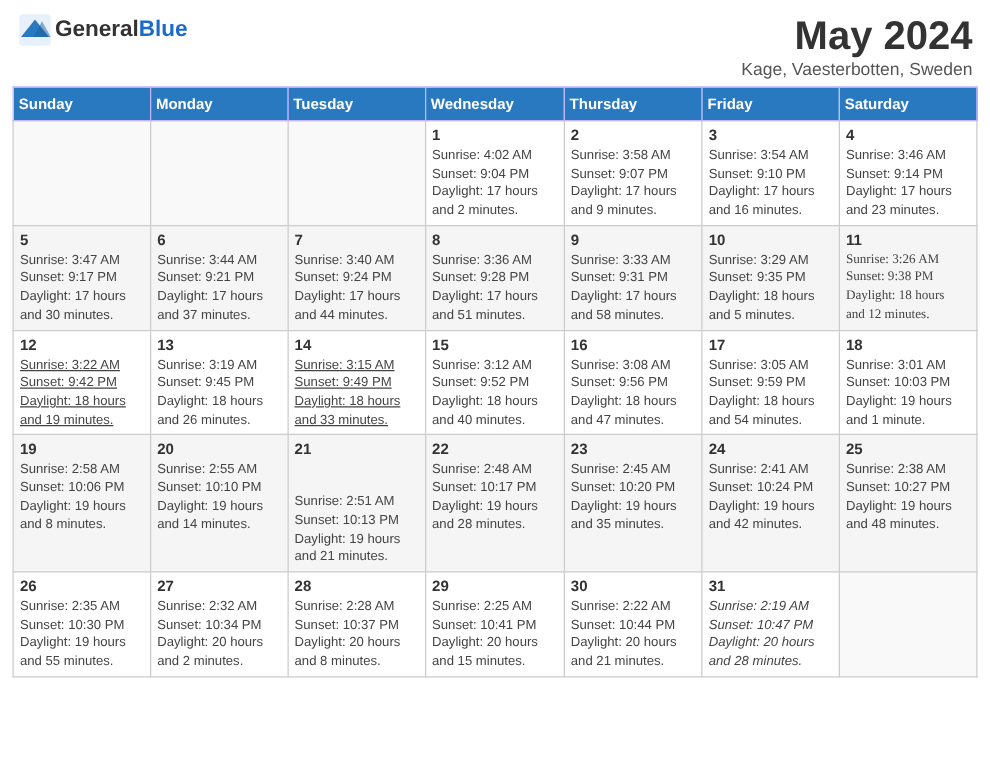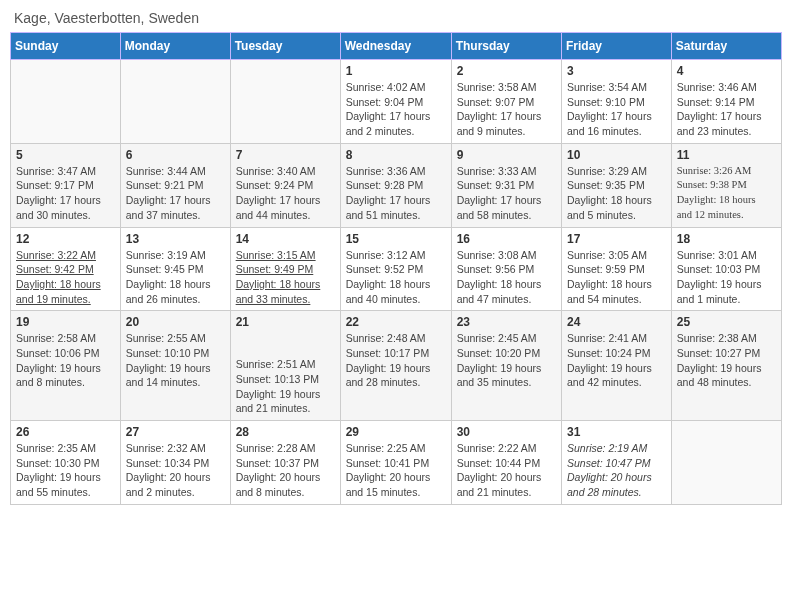--- a/index.html
+++ b/index.html
@@ -86,21 +86,34 @@
       line-height: 1.4;
     }
     .empty-cell {
       background: #f9f9f9 !important;
     }
   </style>
 </head>
 <body>
 
 <div class="header">
+  <div class="logo">
+    <svg class="logo-icon" viewBox="0 0 40 40">
+      <rect x="2" y="2" width="36" height="36" rx="4" fill="#e8f0fb"></rect>
+      <polygon points="20,8 36,28 4,28" fill="#2979c0"></polygon>
+      <polygon points="28,10 38,28 18,28" fill="#1a5fa0" opacity="0.5"></polygon>
+    </svg>
+    <div>
+      <div class="logo-text">
+        <span class="logo-general">General</span><span class="logo-blue">Blue</span>
+      </div>
+    </div>
+  </div>
   <div class="title-block">
+    <div class="month-title">May 2024</div>
     <div class="subtitle">Kage, Vaesterbotten, Sweden</div>
   </div>
 </div>
 
 <table class="calendar">
   <thead>
     <tr>
     <th>Sunday</th>
         <th>Monday</th>
         <th>Tuesday</th>

